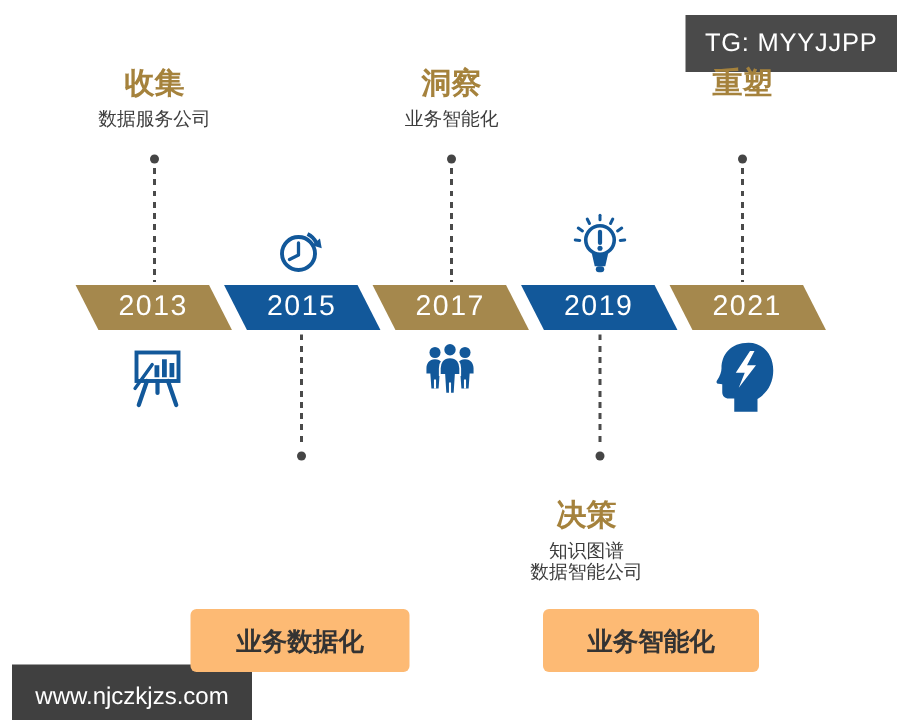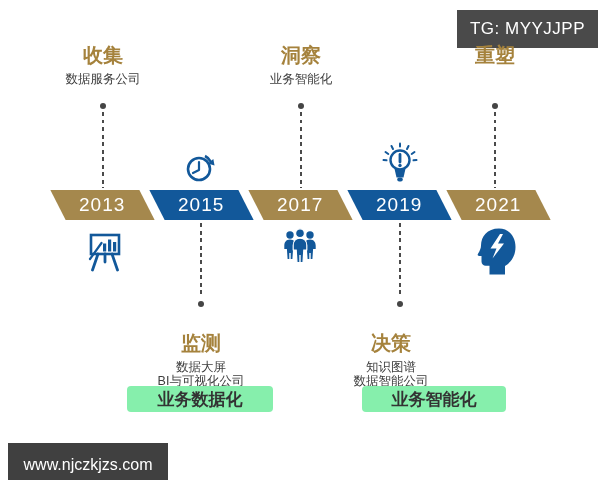--- a/index.html
+++ b/index.html
@@ -25,21 +25,21 @@
     background:repeating-linear-gradient(to bottom,#4a4a4a 0 4px,transparent 4px 7.5px);}
 
   
   .seg{position:absolute;top:190px;height:30px;transform:skewX(27deg);
     display:flex;align-items:center;justify-content:center;}
   .seg span{transform:skewX(-27deg);color:#fff;font-size:19px;letter-spacing:1px;}
   .seg.gold{background:#a5884d;}
   .seg.blue{background:#12589a;}
 
   
-  .phase{position:absolute;top:386px;height:26px;background:#86efac;border-radius:4px;
+  .phase{position:absolute;top:406px;height:42px;background:#fdba74;border-radius:4px;
     display:flex;align-items:center;justify-content:center;font-size:17px;font-weight:bold;color:#333;}
 
   .icon{position:absolute;line-height:0;}
 </style>
 </head>
 <body>
 
 <div class="canvas">
 
   <div class="tg-badge">TG: MYYJJPP</div>
@@ -141,25 +141,20 @@
       <path d="M25 1.5 C13 1.5 7 9.5 7 18.5 C7 21 6 23.5 4 26.7 C3.3 27.8 3.8 28.8 5.1 28.9 L7.5 29.1 L7.5 34.5 C7.5 37 9.3 38.7 11.8 38.7 L15.5 38.7 L15.5 47.5 L31 47.5 L31 39 C37.5 35 41.5 28.5 41.5 20 C41.5 9 34.5 1.5 25 1.5 Z" fill="#12589a"></path>
       <polygon points="26,7 16.5,21.5 22.5,21.5 18.5,31.5 30,16.5 24,16.5 29,7" fill="#fff"></polygon>
     </svg>
   </span>
 
   <div class="vdash" style="left:199.5px;top:223px;height:73px;"></div>
   <div class="dot" style="left:198px;top:301px;"></div>
   <div class="vdash" style="left:398.5px;top:223px;height:73px;"></div>
   <div class="dot" style="left:397px;top:301px;"></div>
 
-  <div class="stage bottom" style="left:116px;">
-    <div class="stage-title">监测</div>
-    <div class="stage-line">数据大屏</div>
-    <div class="stage-line">BI与可视化公司</div>
-  </div>
   <div class="stage bottom" style="left:306px;">
     <div class="stage-title">决策</div>
     <div class="stage-line">知识图谱</div>
     <div class="stage-line">数据智能公司</div>
   </div>
 
   <div class="phase" style="left:127px;width:146px;">业务数据化</div>
   <div class="phase" style="left:362px;width:144px;">业务智能化</div>
 
 </div>

